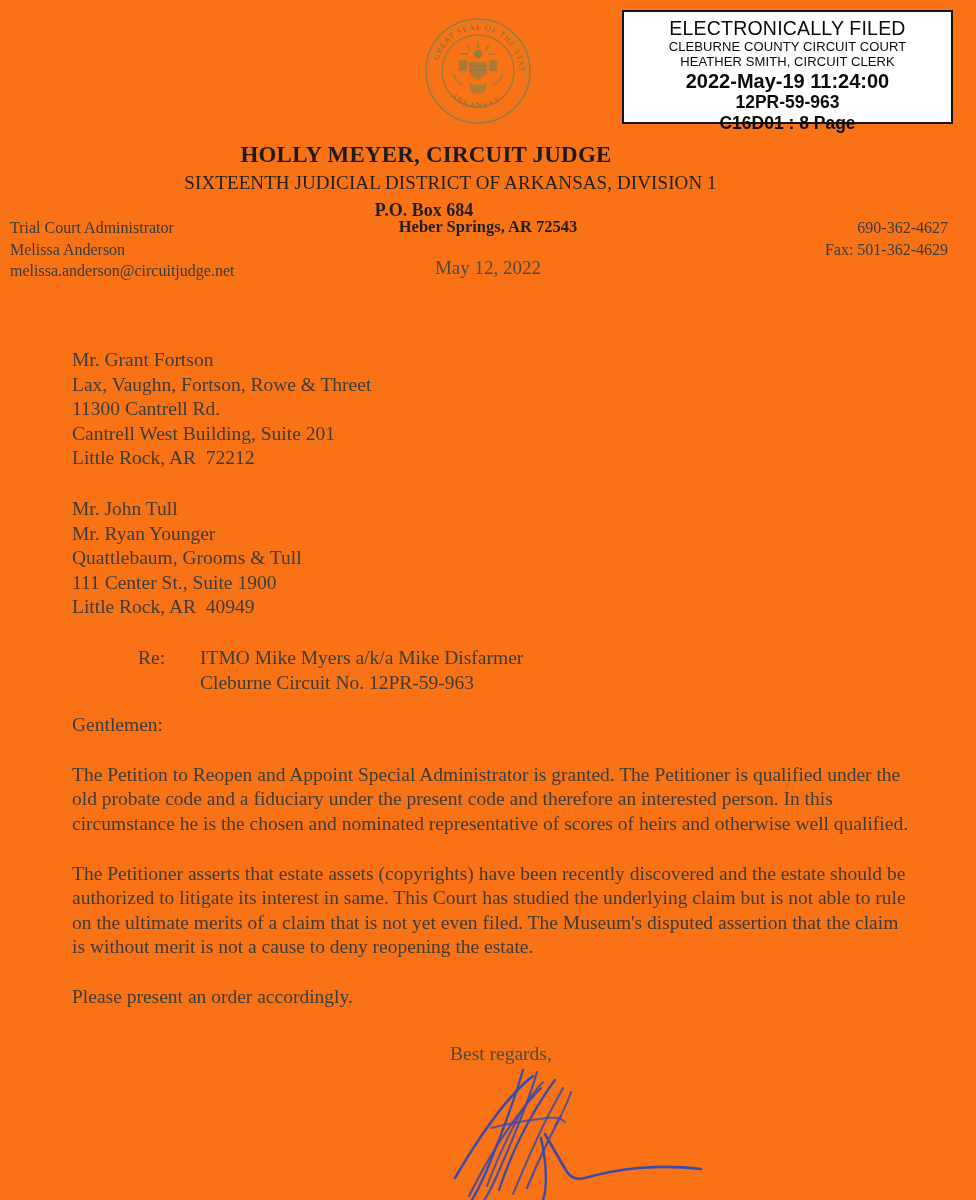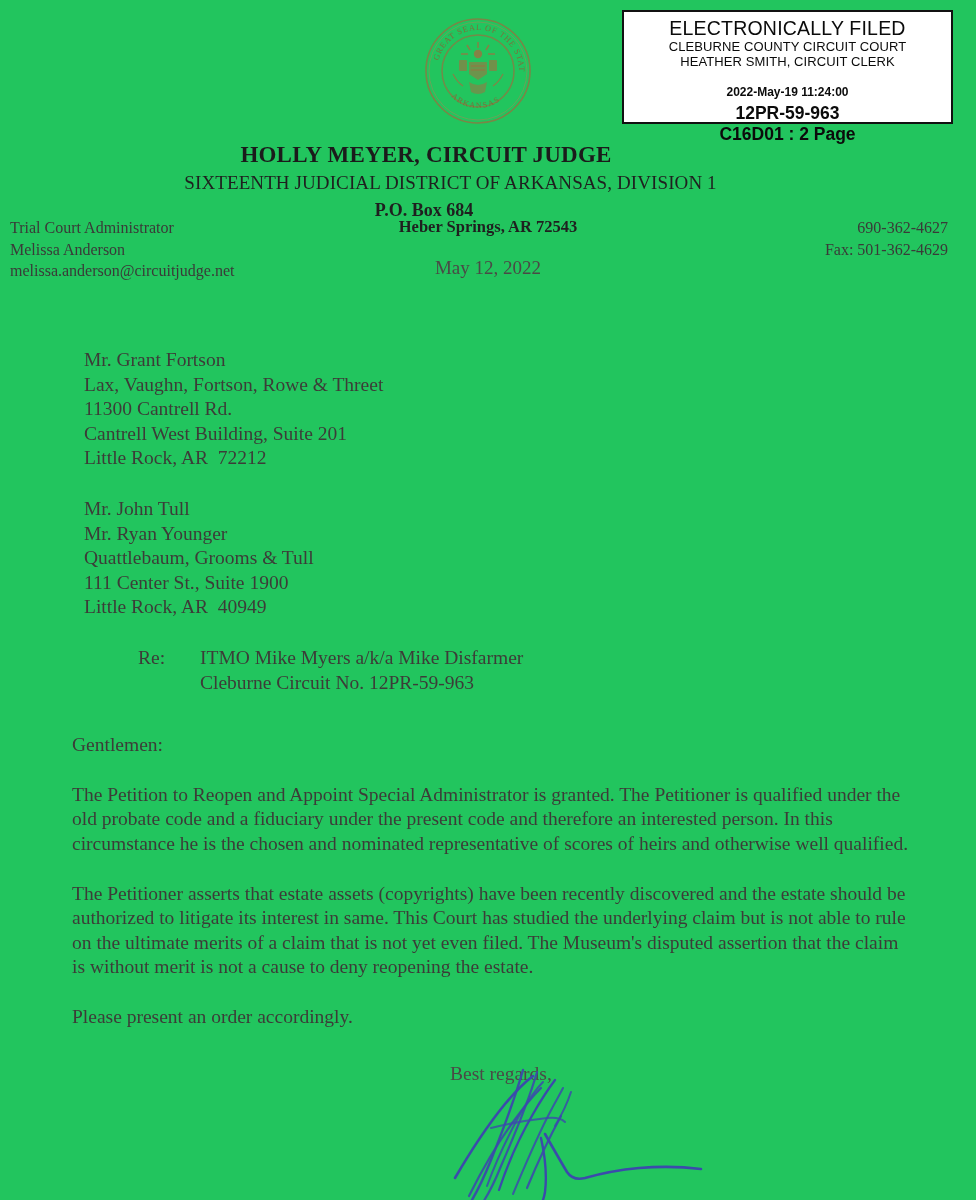--- a/index.html
+++ b/index.html
@@ -7,21 +7,21 @@
     padding: 0;
     background: #ffffff;
   }
   body {
     font-family: "Liberation Serif", serif;
   }
   .page {
     position: relative;
     width: 976px;
     height: 1200px;
-    background: #22c55e;
+    background: #f97316;
     overflow: hidden;
   }
 
   
   .efile-stamp {
     position: absolute;
     left: 622px;
     top: 10px;
     width: 331px;
     height: 114px;
@@ -37,24 +37,24 @@
     font-size: 19.5px;
     line-height: 22px;
     letter-spacing: 0.2px;
   }
   .efile-line2, .efile-line3 {
     font-size: 13px;
     line-height: 15px;
     letter-spacing: 0.1px;
   }
   .efile-line4 {
-    font-size: 12px;
+    font-size: 20px;
     line-height: 22px;
     font-weight: bold;
-    margin-top: 12px;
+    margin-top: 1px;
   }
   .efile-line5, .efile-line6 {
     font-size: 17.5px;
     line-height: 21px;
     font-weight: bold;
   }
 
   
   .seal {
     position: absolute;
@@ -141,37 +141,37 @@
   .body-text {
     position: absolute;
     left: 72px;
     top: 348px;
     width: 840px;
     font-size: 19.5px;
     line-height: 24.6px;
     color: #3c3c38;
   }
   .addr-block {
-    margin: 0 0 26px 12px;
+    margin: 0 0 26px 0;
   }
   .addr-block div { white-space: pre; }
 
   .re-block {
     margin: 0 0 0 0;
     padding-left: 66px;
     display: flex;
   }
   .re-label {
     width: 62px;
     flex: 0 0 62px;
   }
   .re-lines div { white-space: pre; }
 
   .salutation {
-    margin-top: 38px;
+    margin-top: 18px;
   }
   .para {
     margin-top: 25px;
     text-align: left;
   }
   .closing {
     margin-top: 33px;
     padding-left: 378px;
     color: #4a4a46;
   }
@@ -190,21 +190,21 @@
 <body>
 
 <div class="page">
 
   <div class="efile-stamp">
     <div class="efile-line1">ELECTRONICALLY FILED</div>
     <div class="efile-line2">CLEBURNE COUNTY CIRCUIT COURT</div>
     <div class="efile-line3">HEATHER SMITH, CIRCUIT CLERK</div>
     <div class="efile-line4">2022-May-19  11:24:00</div>
     <div class="efile-line5">12PR-59-963</div>
-    <div class="efile-line6">C16D01 : 2 Page</div>
+    <div class="efile-line6">C16D01 : 8 Page</div>
   </div>
 
   <svg class="seal" viewBox="0 0 110 110">
     <defs>
       <path id="sealArcTop" d="M 14,55 A 41,41 0 0 1 96,55"></path>
       <path id="sealArcBot" d="M 18,55 A 37,37 0 0 0 92,55"></path>
     </defs>
     <circle cx="55" cy="55" r="52" fill="none" stroke="#8a7a42" stroke-width="1.6" opacity="0.85"></circle>
     <circle cx="55" cy="55" r="49" fill="none" stroke="#9b8c52" stroke-width="0.8" opacity="0.7"></circle>
     <circle cx="55" cy="55" r="36" fill="none" stroke="#8a7a42" stroke-width="1.5" opacity="0.8"></circle>

